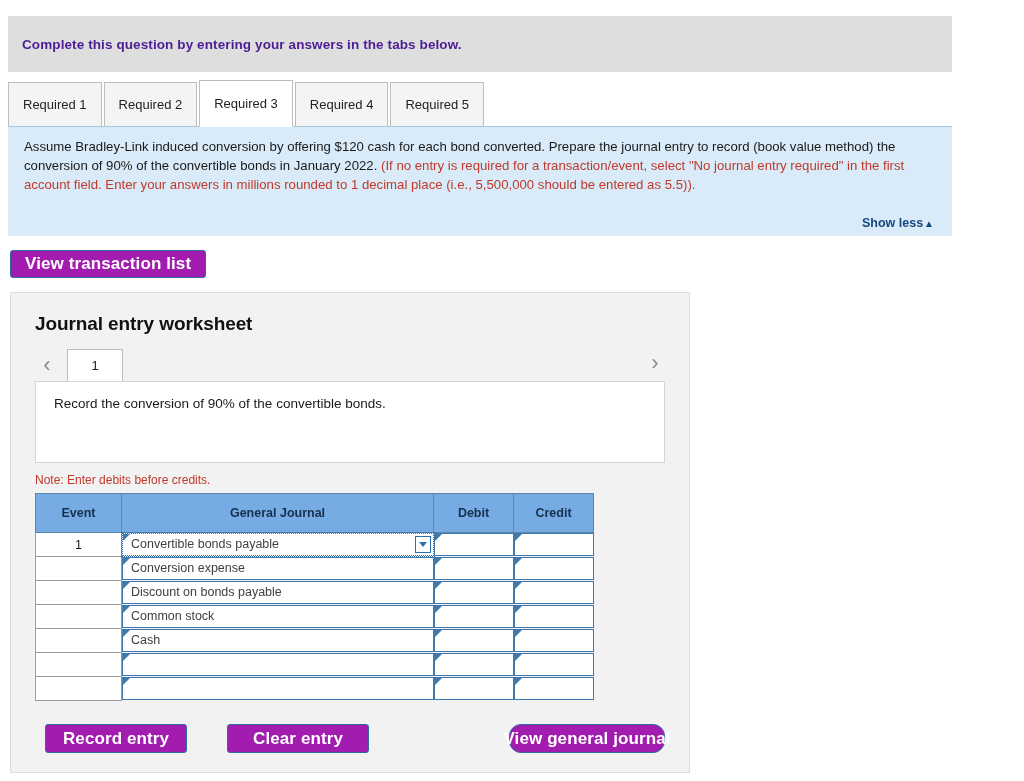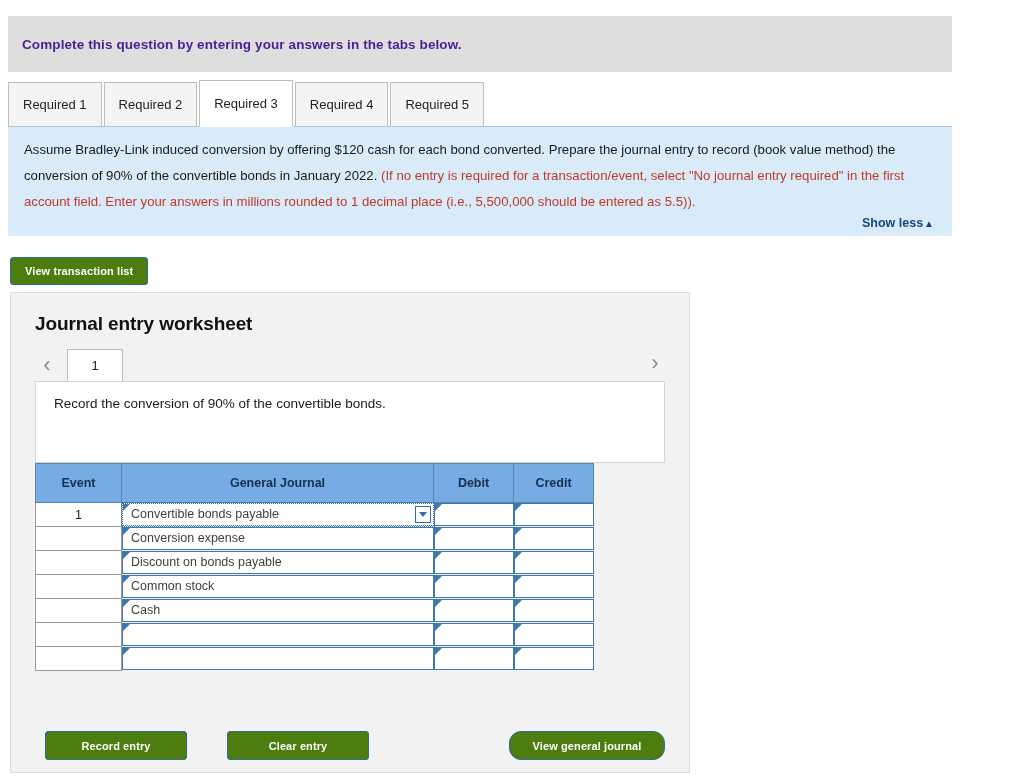--- a/index.html
+++ b/index.html
@@ -84,21 +84,21 @@
     top: 126px;
     width: 944px;
     height: 110px;
     background: #d9ebf8;
     border-top: 1px solid #a8c8de;
     box-sizing: border-box;
     padding: 10px 16px 6px 16px;
   }
   .instruction-text {
     font-size: 13.2px;
-    line-height: 26px;
+    line-height: 19px;
     color: #1a1a1a;
   }
   .instruction-text .emph-red {
     color: #c0392b;
   }
   .show-less {
     position: absolute;
     right: 18px;
     bottom: 6px;
     color: #15487e;
@@ -107,36 +107,35 @@
     cursor: pointer;
     white-space: nowrap;
   }
   .show-less .caret {
     font-size: 10px;
     margin-left: 1px;
   }
 
   
   .btn-blue {
-    background: #4d7c0f;
+    background: #a21caf;
     color: #ffffff;
     border: 1px solid #2b6aa3;
     border-radius: 3px;
     font-weight: bold;
-    font-size: 11px;
+    font-size: 17px;
     font-family: "Liberation Sans", sans-serif;
     padding: 0 12px;
     height: 27px;
     display: inline-flex;
     align-items: center;
     justify-content: center;
     cursor: pointer;
     white-space: nowrap;
     letter-spacing: 0.1px;
-    margin-top: 7px;
   }
 
   .view-transaction-wrap {
     position: absolute;
     left: 10px;
     top: 250px;
   }
   .view-transaction-wrap .btn-blue {
     height: 28px;
     padding: 0 14px;
@@ -383,20 +382,21 @@
   <div class="pager">
     <div class="pager-arrow left">‹</div>
     <div class="pager-tab">1</div>
     <div class="pager-arrow right">›</div>
   </div>
 
   <div class="record-box">
     <span>Record the conversion of 90% of the convertible bonds.</span>
   </div>
 
+  <div class="note-line">Note: Enter debits before credits.</div>
 
   <table class="journal-table">
     <colgroup>
       <col class="col-event">
         <col class="col-gj">
         <col class="col-debit">
         <col class="col-credit">
     </colgroup>
     <thead>
       <tr id="journal-head-row">

